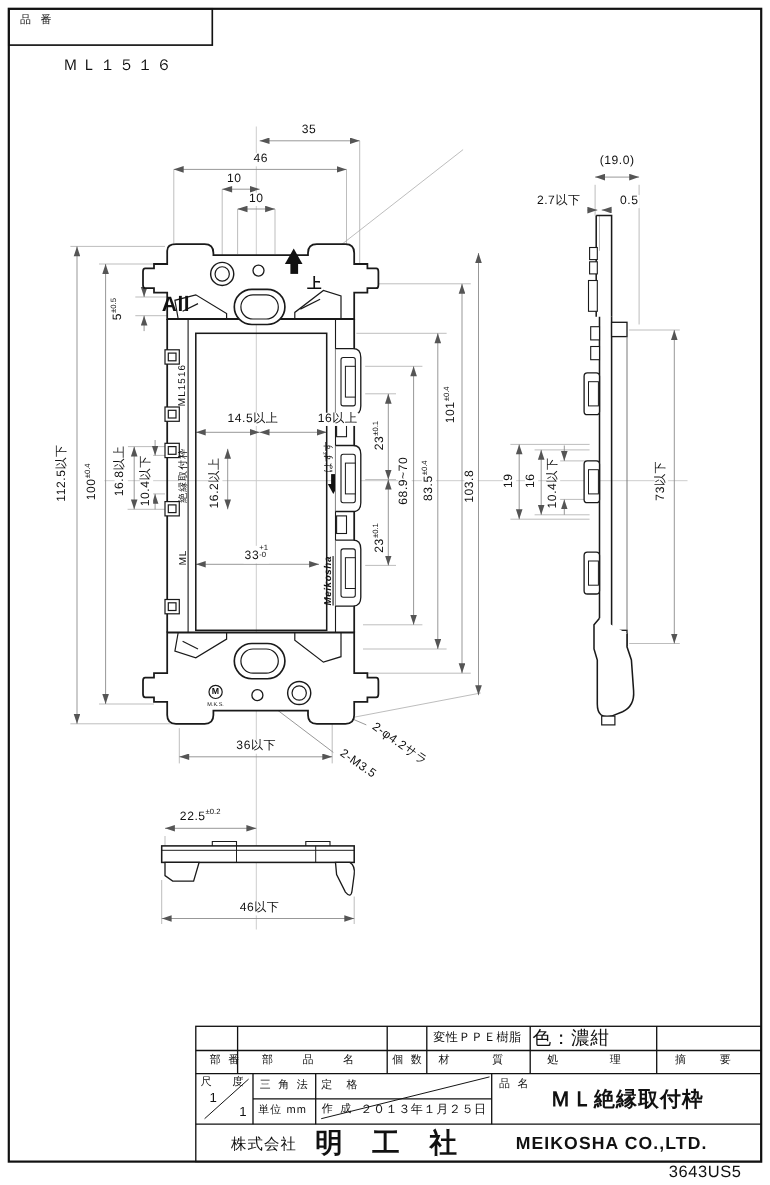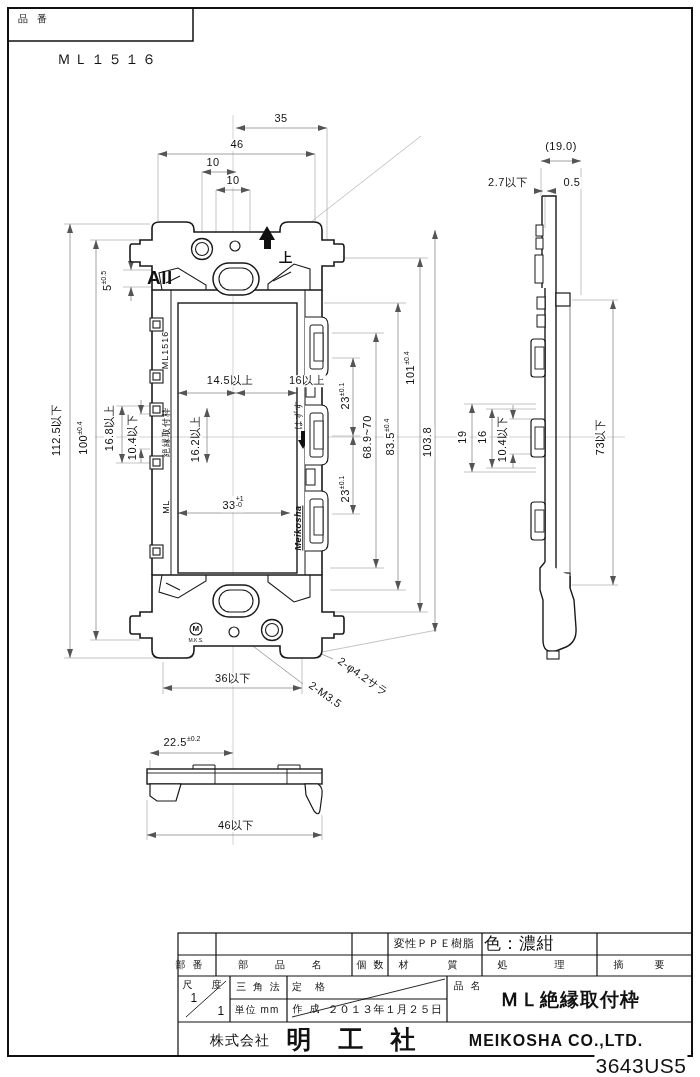--- a/index.html
+++ b/index.html
@@ -258,21 +258,21 @@
     <line x1="230" y1="976" x2="230" y2="1022"></line>
     <line x1="287" y1="976" x2="287" y2="1022"></line>
     <line x1="447" y1="976" x2="447" y2="1022"></line>
     <line x1="292" y1="1017" x2="445" y2="979" stroke-width="0.9"></line>
     <line x1="186" y1="1017" x2="226" y2="981" stroke-width="0.9"></line>
   </g>
 </svg>
 
 <div class="lb" style="left:34px;top:19px;font-size:10px;letter-spacing:3px;">品 番</div>
 <div class="lb" style="left:108px;top:15px;font-size:14px;letter-spacing:3px;margin-top:44px;">ＭＬ１５１６</div>
-<div class="lb" style="left:641px;top:1066px;font-size:21px;">3643US5</div>
+<div class="lb" style="left:641px;top:1066px;font-size:15px;">3643US5</div>
 
 <div class="lb" style="left:281px;top:119px;"><span>35</span></div>
 <div class="lb" style="left:237px;top:145px;"><span>46</span></div>
 <div class="lb" style="left:213px;top:163px;"><span>10</span></div>
 <div class="lb" style="left:233px;top:181px;"><span>10</span></div>
 
 <div class="lb rot" style="left:57px;top:430px;"><span>112.5以下</span></div>
 <div class="lb rot" style="left:83px;top:438px;"><span>100</span><span class="sup">±0.4</span></div>
 <div class="lb rot" style="left:110px;top:428px;"><span>16.8以上</span></div>
 <div class="lb rot" style="left:133px;top:437px;"><span>10.4以下</span></div>
@@ -310,21 +310,21 @@
 <div class="lb rot" style="left:463px;top:437px;"><span>19</span></div>
 <div class="lb rot" style="left:483px;top:437px;"><span>16</span></div>
 <div class="lb rot" style="left:503px;top:439px;"><span>10.4以下</span></div>
 <div class="lb rot" style="left:601px;top:437px;"><span>73以下</span></div>
 
 <div class="lb" style="left:182px;top:742px;"><span>22.5</span><span class="sup">±0.2</span></div>
 <div class="lb" style="left:236px;top:826px;"><span>46以下</span></div>
 
 <div class="lb nobg" style="left:434px;top:944px;font-size:11px;">変性ＰＰＥ樹脂</div>
 <div class="lb nobg" style="left:519px;top:944px;font-size:17px;">色：濃紺</div>
-<div class="lb tb" style="left:190px;top:965px;">部 番</div>
+<div class="lb tb" style="left:205px;top:965px;">部 番</div>
 <div class="lb tb" style="left:286px;top:965px;letter-spacing:12px;">部 品 名</div>
 <div class="lb tb" style="left:371px;top:965px;">個 数</div>
 <div class="lb tb" style="left:437px;top:965px;letter-spacing:18px;">材 質</div>
 <div class="lb tb" style="left:542px;top:965px;letter-spacing:22px;">処 理</div>
 <div class="lb tb" style="left:646px;top:965px;letter-spacing:14px;">摘 要</div>
 <div class="lb tb" style="left:206px;top:985px;letter-spacing:8px;">尺 度</div>
 <div class="lb nobg" style="left:194px;top:998px;font-size:12px;">1</div>
 <div class="lb nobg" style="left:221px;top:1011px;font-size:12px;">1</div>
 <div class="lb tb" style="left:259px;top:987px;">三 角 法</div>
 <div class="lb tb" style="left:311px;top:987px;letter-spacing:5px;">定 格</div>

